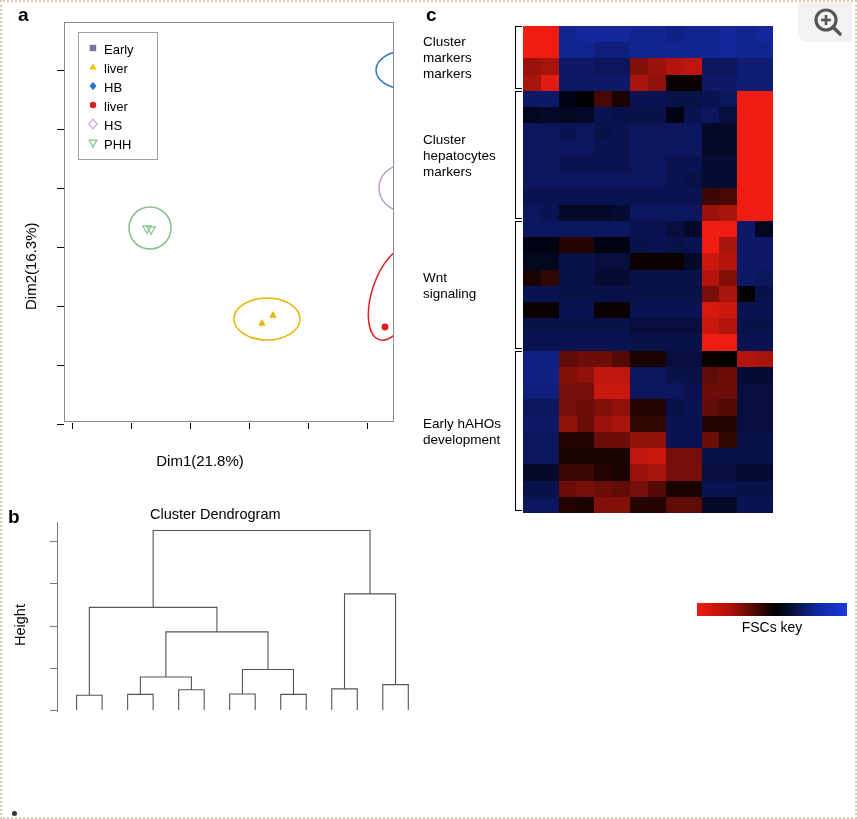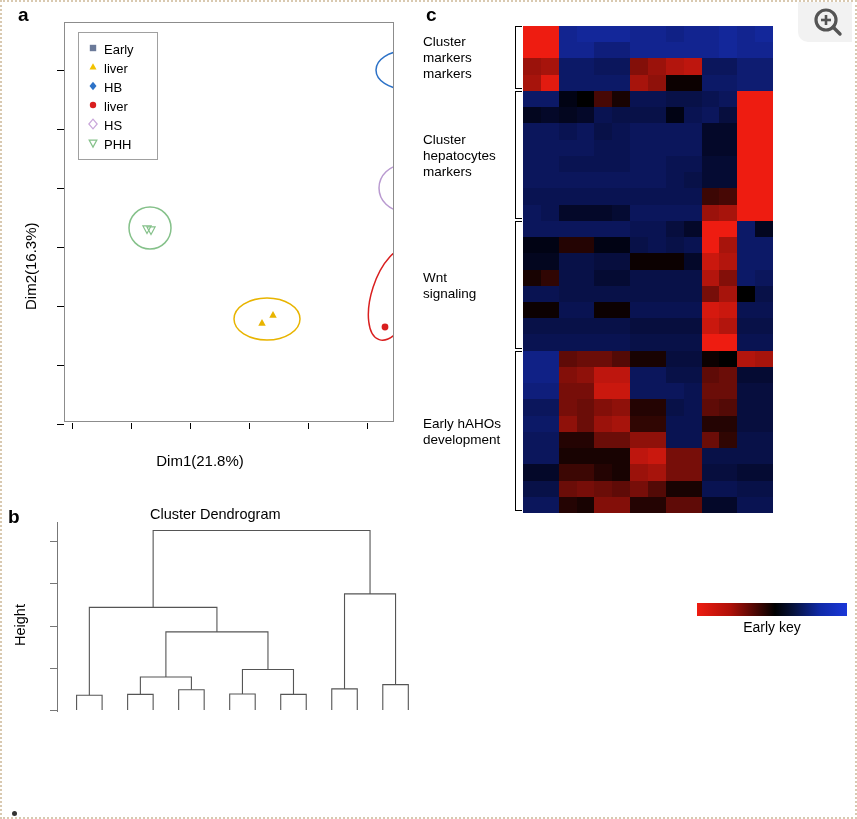--- a/index.html
+++ b/index.html
@@ -731,21 +731,21 @@
 
     <div id="colorkey">
       <div id="ck-ticks">
           <div class="ck-num" style="left: 10px;"></div>
           <div class="ck-num" style="left: 42px;"></div>
           <div class="ck-num" style="left: 74px;"></div>
           <div class="ck-num" style="left: 106px;"></div>
           <div class="ck-num" style="left: 138px;"></div>
         </div>
       <div id="ck-bar"></div>
-      <div id="ck-title">Early key</div>
+      <div id="ck-title">FSCs key</div>
     </div>
   </div>
 
   <div id="zoom-badge">
     <svg width="34" height="34" viewBox="0 0 34 34">
       <circle cx="15" cy="14" r="10" fill="none" stroke="#555" stroke-width="3.2"></circle>
       <line x1="22" y1="21" x2="29" y2="28" stroke="#555" stroke-width="3.4" stroke-linecap="round"></line>
       <line x1="15" y1="9" x2="15" y2="19" stroke="#555" stroke-width="2.6"></line>
       <line x1="10" y1="14" x2="20" y2="14" stroke="#555" stroke-width="2.6"></line>
     </svg>

